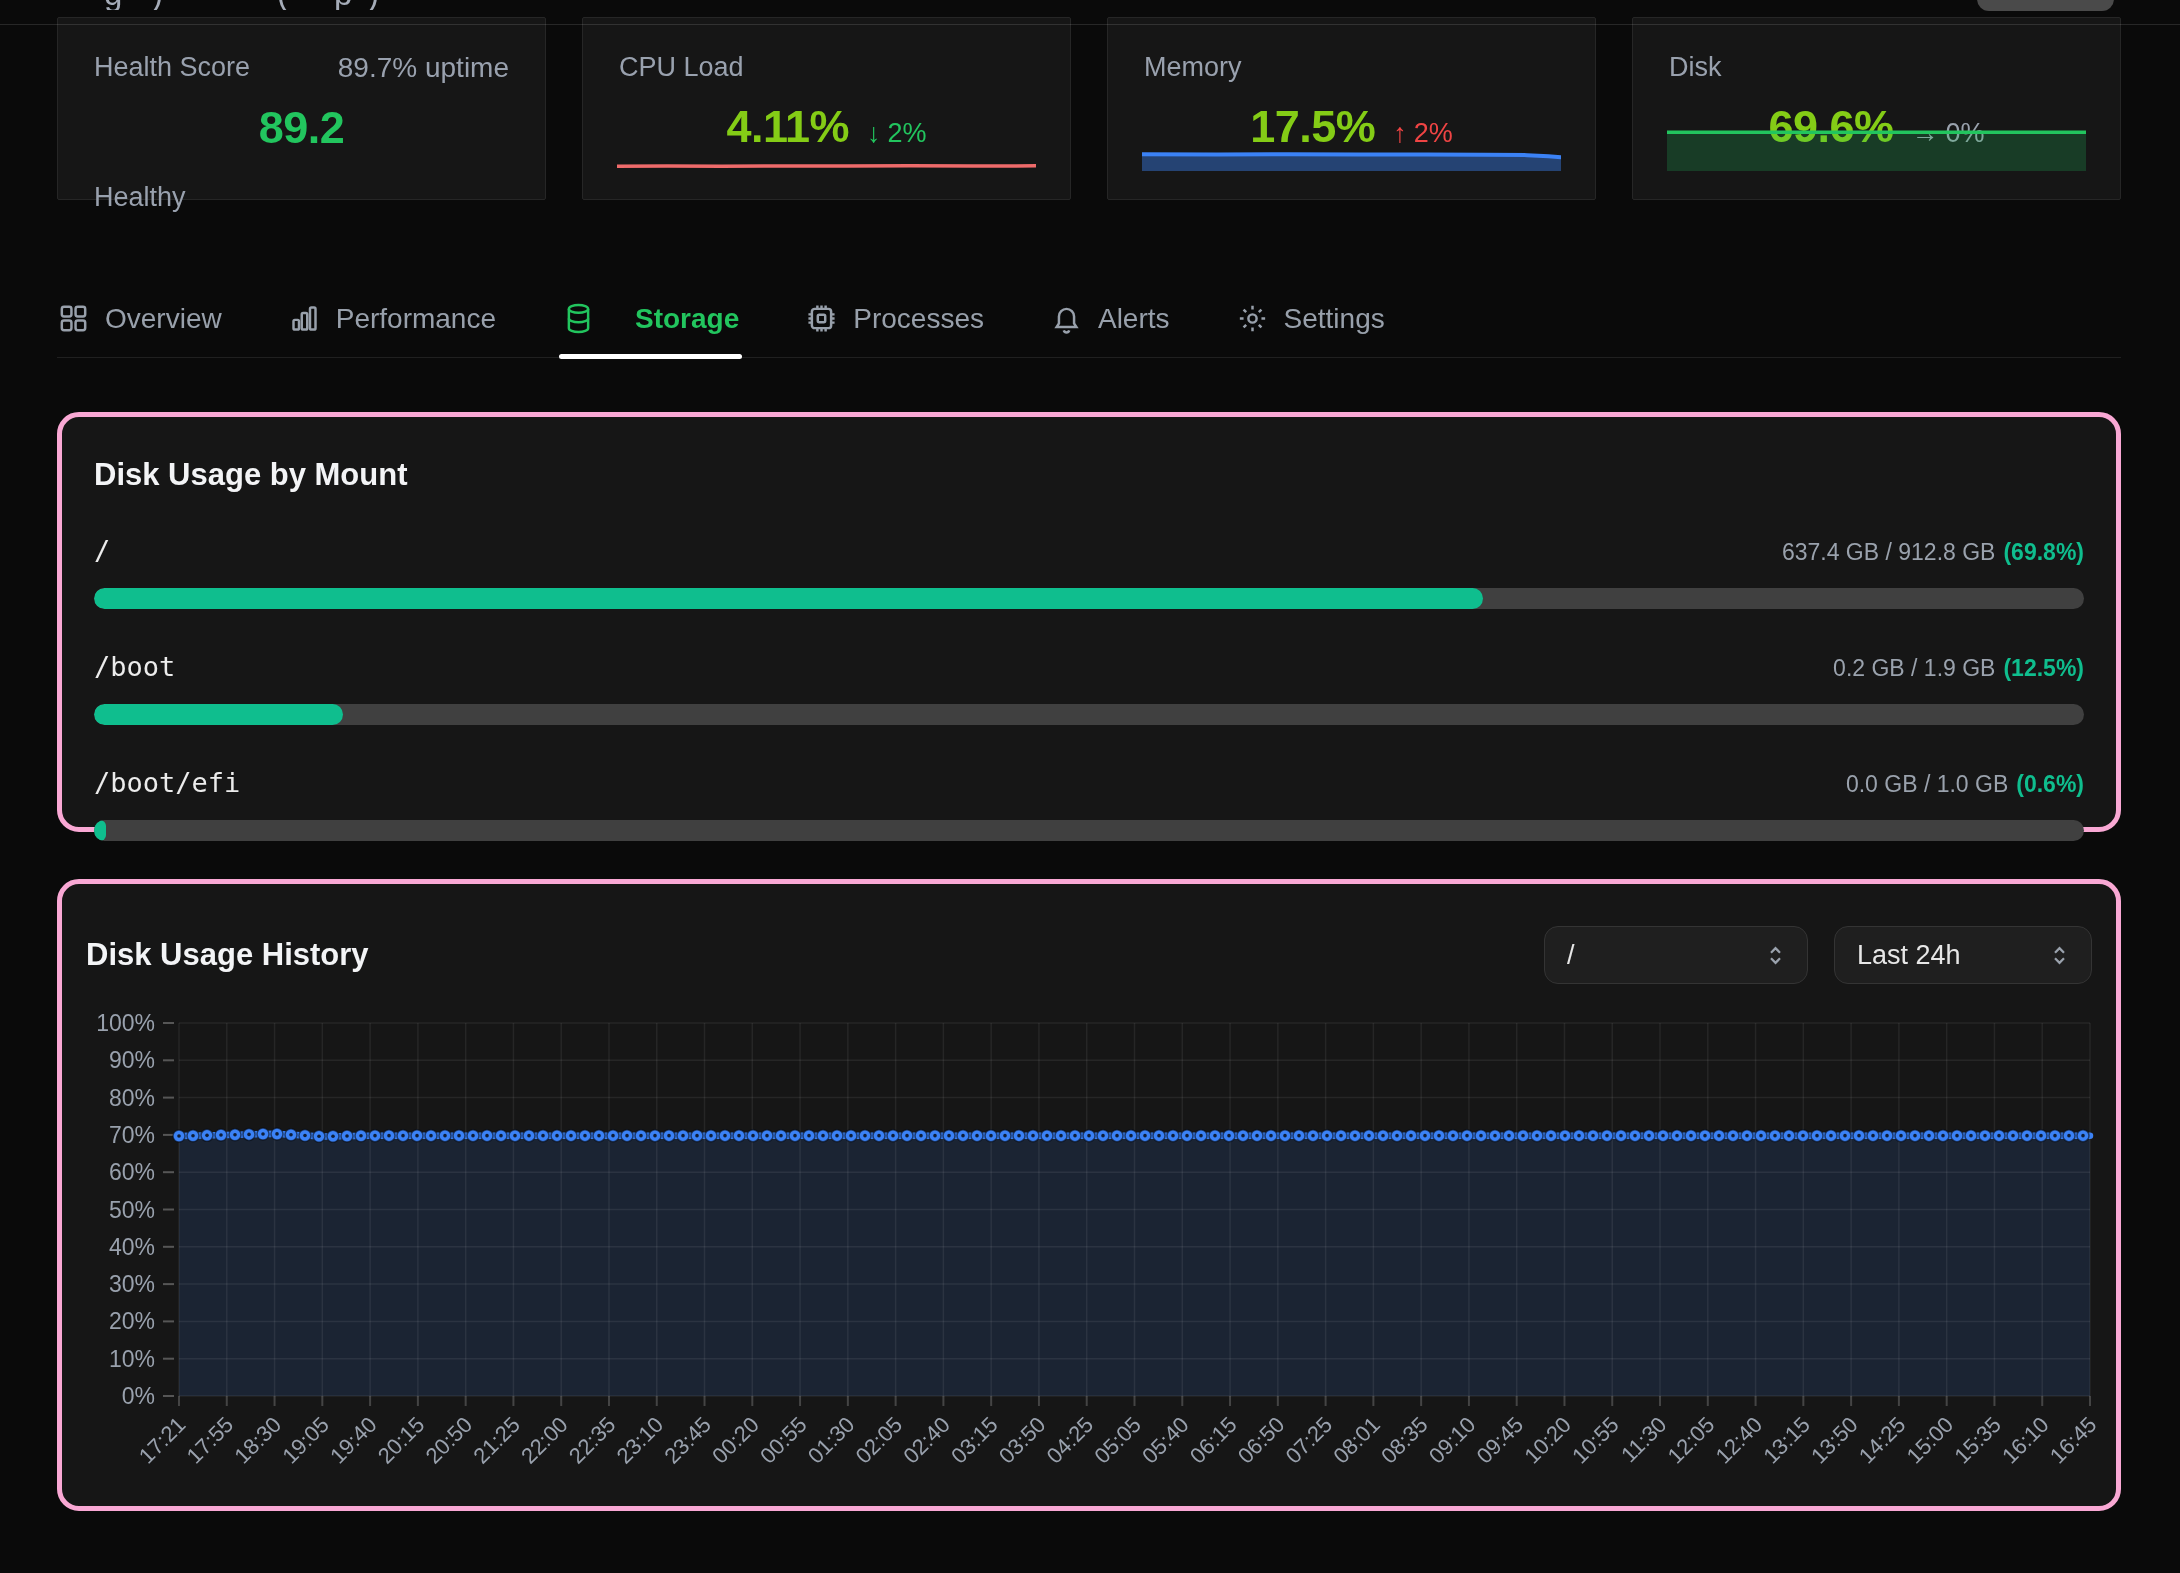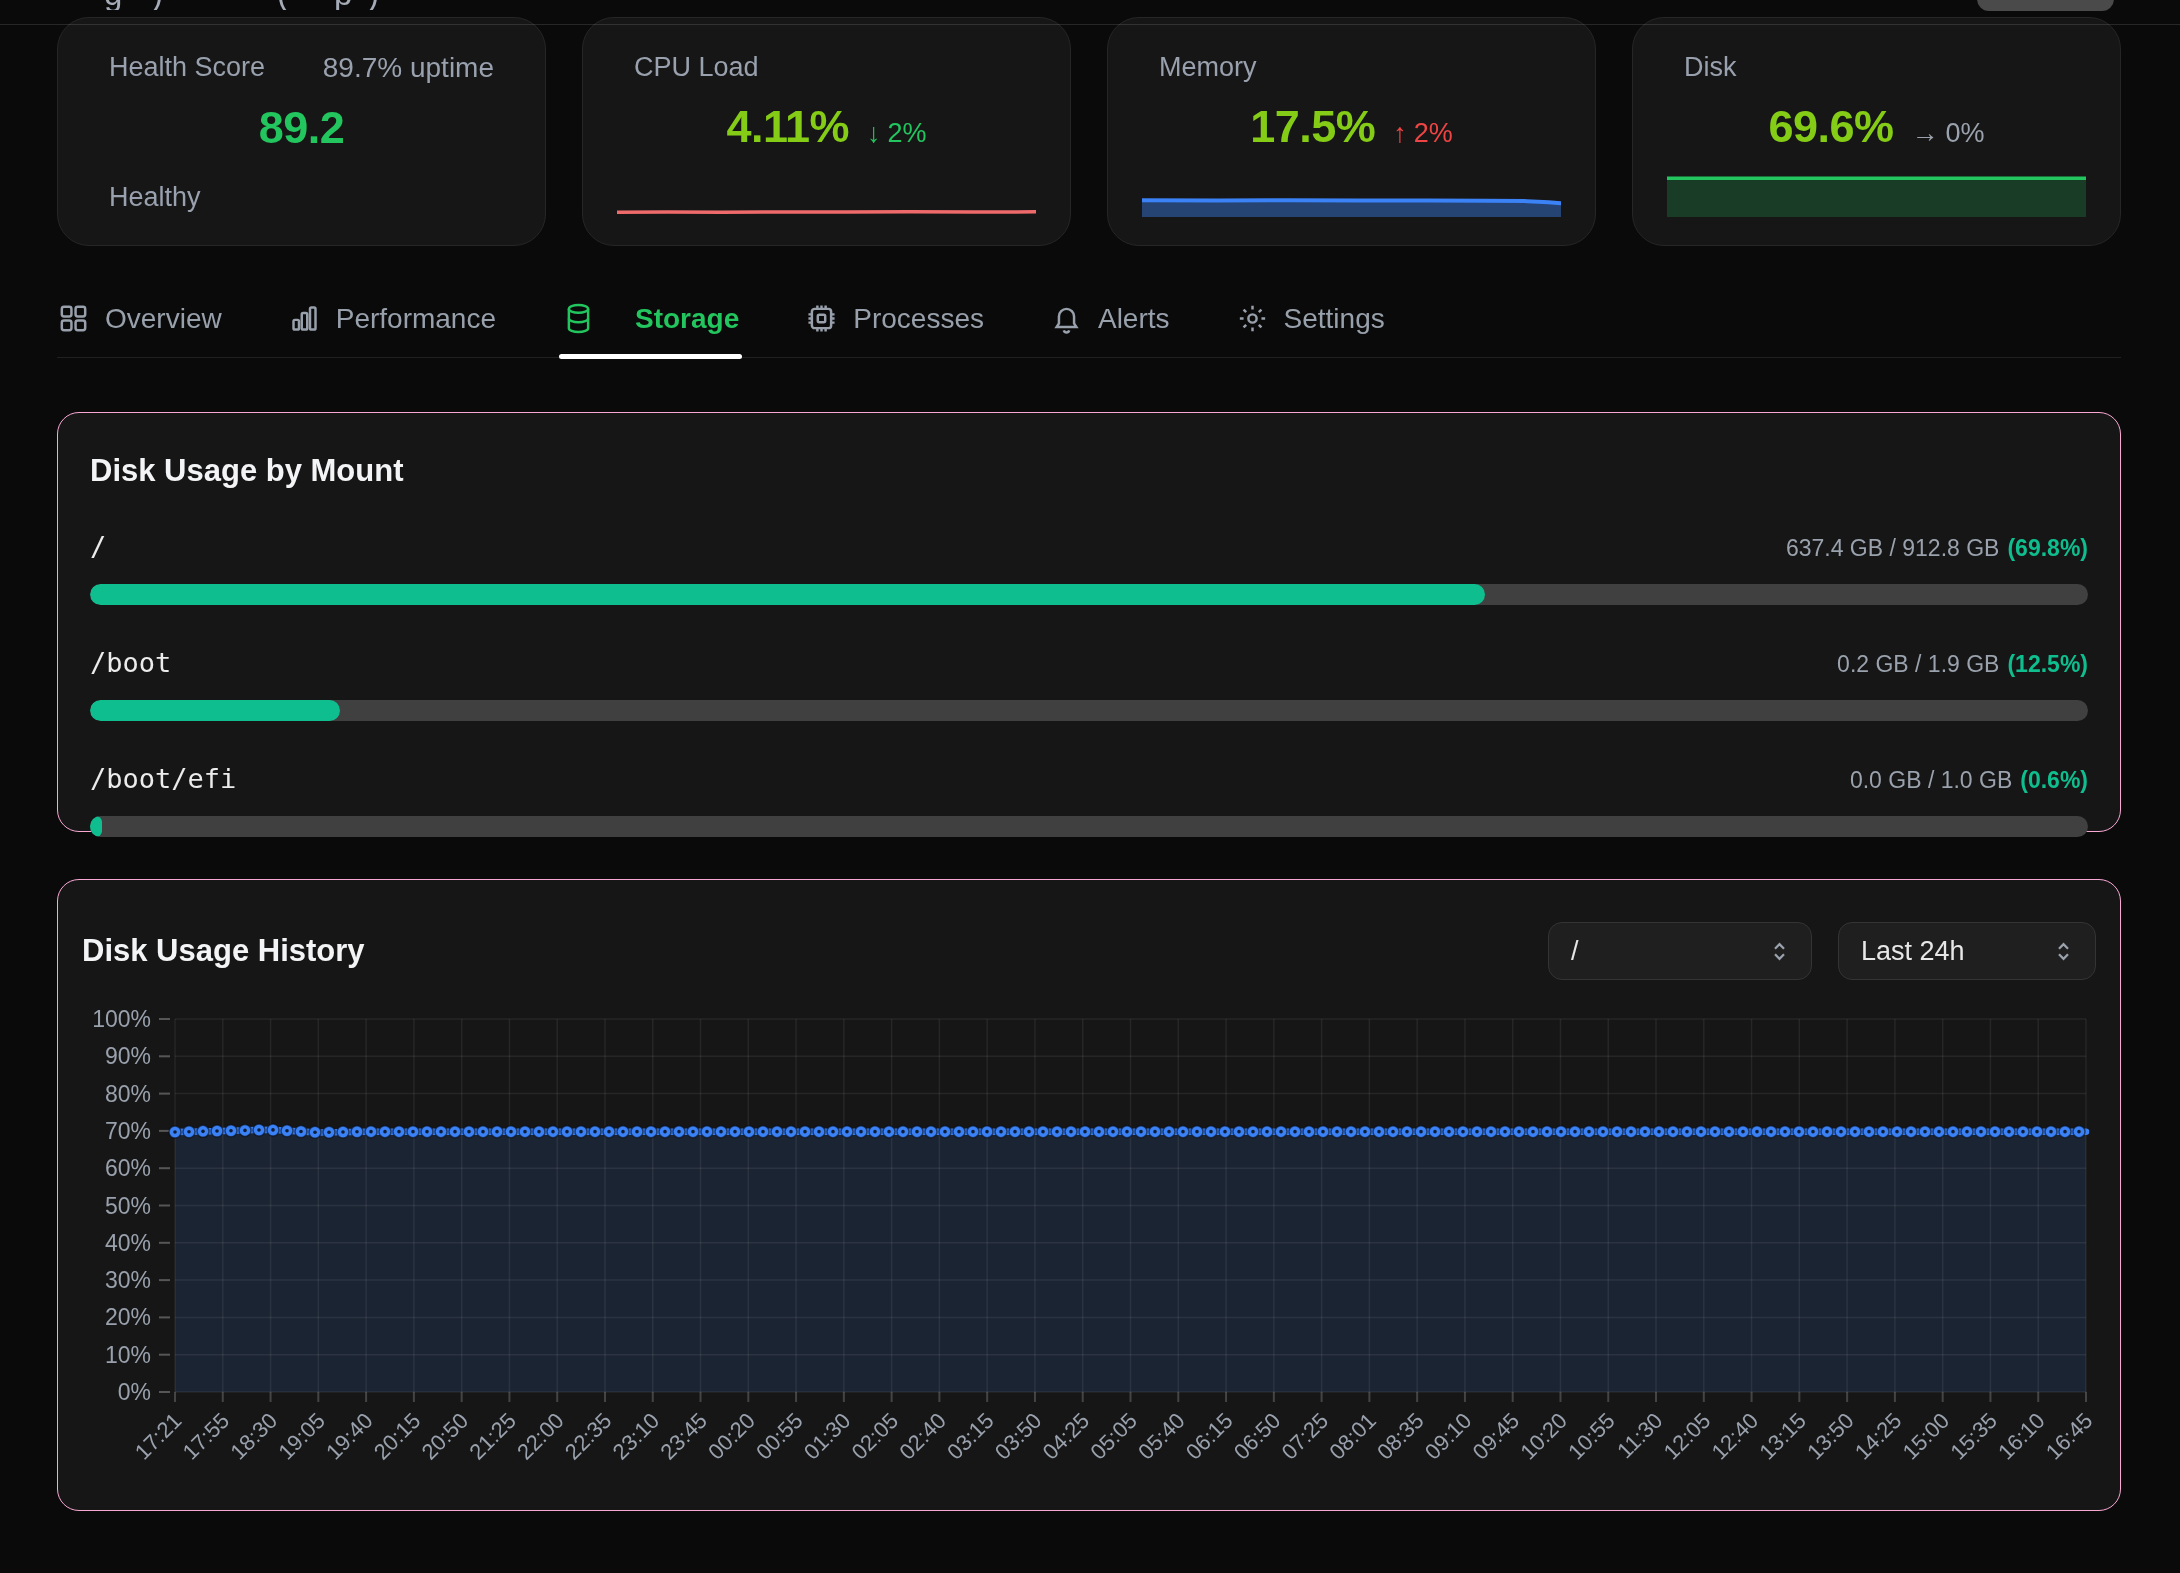--- a/index.html
+++ b/index.html
@@ -9,43 +9,43 @@
     font-family:"Liberation Sans",sans-serif;
   }
   
   .top-divider{position:absolute;top:24px;left:0;width:100%;height:1px;background:rgba(255,255,255,0.12);z-index:40;}
   .top-clip{position:absolute;top:0;left:0;width:900px;height:10px;overflow:hidden;z-index:3;}
   .top-clip span{position:absolute;top:-25px;font-size:33px;color:#a5acb8;}
   .top-button{position:absolute;top:-14px;left:1977px;width:137px;height:25px;background:#4a4a4a;border-radius:12px;z-index:2;}
 
   
   .stats{position:absolute;left:57px;right:59px;top:17px;display:flex;gap:36px;}
-  .stat-card{flex:1;height:229px;background:#161616;border:1px solid #262626;border-radius:32px;
-    position:relative;padding:34px 51px;box-sizing:border-box;}
+  .stat-card{flex:1;height:183px;background:#161616;border:1px solid #262626;border-radius:2px;
+    position:relative;padding:34px 36px;box-sizing:border-box;}
   .stat-top{display:flex;justify-content:space-between;align-items:flex-start;}
   .stat-title{font-size:27px;color:#99a1ae;}
   .stat-meta{font-size:28px;color:#99a1ae;}
   .stat-valuerow{margin-top:18px;display:flex;align-items:baseline;gap:18px;justify-content:center;}
   .stat-value{font-size:45px;font-weight:700;color:#84cc16;letter-spacing:-0.5px;}
   .stat-value.green{color:#22c55e;}
   .delta{font-size:27px;display:flex;gap:7px;align-items:baseline;}
   .delta-green{color:#22c55e;} .delta-red{color:#ef4444;} .delta-gray{color:#9aa2ad;}
   .stat-sub{margin-top:28px;font-size:27px;color:#99a1ae;}
   .spark{position:absolute;left:34px;bottom:28px;width:calc(100% - 68px);display:block;}
   .spark-cpu{height:10px;} .spark-mem{height:20px;} .spark-disk{height:44px;}
 
   
   .tabs{position:absolute;left:57px;right:59px;top:302px;display:flex;gap:66px;border-bottom:1px solid rgba(255,255,255,0.09);}
   .tab{display:flex;align-items:center;gap:15px;padding-bottom:22px;color:#98a0ab;font-size:28px;position:relative;cursor:pointer;}
   .tab svg{width:33px;height:33px;display:block;}
   .tab.active{color:#22c55e;font-weight:600;gap:40px;}
   .tab.active::after{content:'';position:absolute;left:-3px;right:-3px;bottom:-2px;height:5px;background:#fff;border-radius:3px;}
 
   
-  .card{position:absolute;background:#161616;border:1px solid #f9a8d4;border-radius:22px;box-sizing:border-box;}
+  .card{position:absolute;background:#161616;border:5px solid #f9a8d4;border-radius:22px;box-sizing:border-box;}
   #mount-card{left:57px;right:59px;top:412px;height:420px;padding:40px 32px;}
   .card-title{font-size:31px;font-weight:600;color:#f3f4f6;}
   .mount-row{margin-top:42px;}
   .mount-row:first-of-type{margin-top:44px;}
   .mount-labels{display:flex;justify-content:space-between;align-items:baseline;}
   .mount-path{font-family:"DejaVu Sans Mono",monospace;font-size:27px;color:#ececec;}
   .mount-usage{font-size:23px;color:#9aa2ad;}
   .mount-usage b{color:#0fbe8e;font-weight:700;margin-left:8px;}
   .bar-track{margin-top:22px;height:21px;border-radius:11px;background:#404040;overflow:hidden;}
   .bar-fill{height:100%;border-radius:11px;background:#0fbe8e;}

